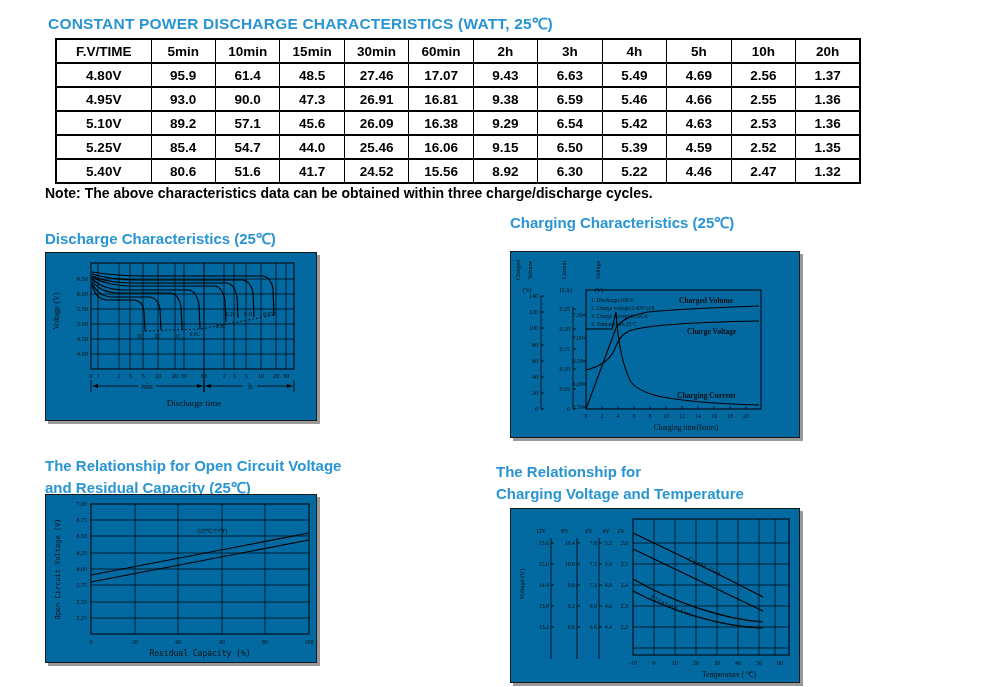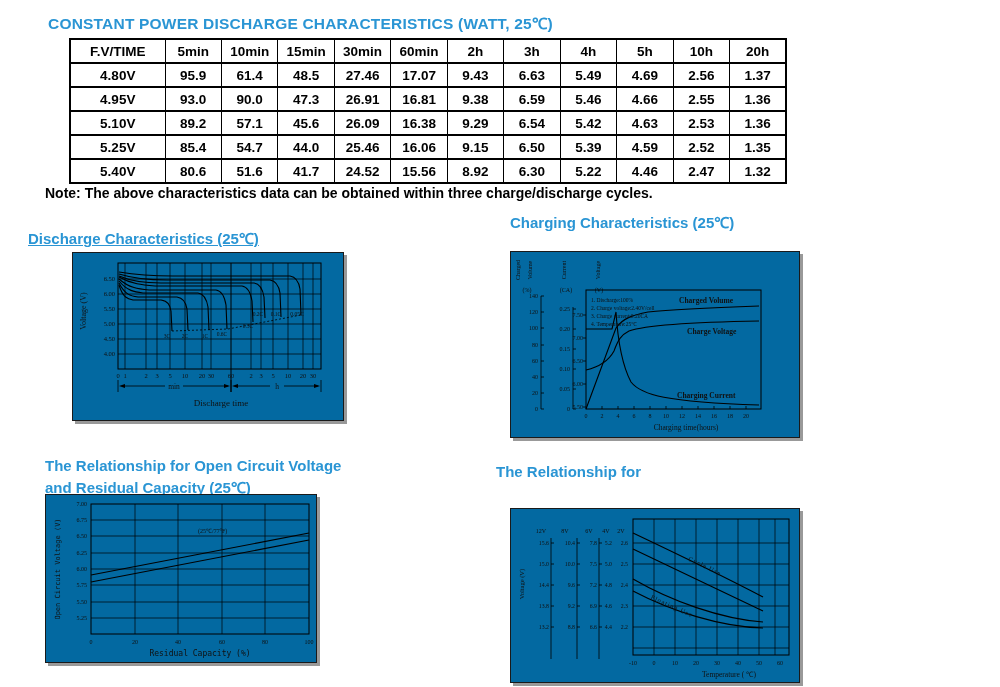--- a/index.html
+++ b/index.html
@@ -1,20 +1,20 @@
 <!DOCTYPE html>
 <html><head>
 <meta charset="utf-8">
 <style>
   html,body{margin:0;padding:0;}
   body{width:1000px;height:687px;background:#ffffff;position:relative;
        font-family:"Liberation Sans",sans-serif;color:#000;overflow:hidden;}
   .page-title{position:absolute;left:48px;top:12px;font-size:15.5px;font-weight:bold;
        color:#2a95d4;letter-spacing:.2px;text-align:right;}
-  .spec-table{position:absolute;left:69px;top:38px;width:718px;border-collapse:collapse;
+  .spec-table{position:absolute;left:55px;top:38px;width:806px;border-collapse:collapse;
        table-layout:fixed;border:2px solid #000;}
   .spec-table td,.spec-table th{border:1px solid #000;border-top-width:2px;border-bottom-width:2px;
        font-size:13.5px;font-weight:bold;text-align:center;height:22px;padding:0;
        font-family:"Liberation Sans",sans-serif;}
   .spec-table col.c0{width:95px;}
   .note{position:absolute;left:45px;top:185px;font-size:14px;font-weight:600;}
   .section-title{position:absolute;color:#2a95d4;font-size:15px;font-weight:600;line-height:22px;}
   .chartbox{position:absolute;background:#0369a1;border:1.5px solid #1a1a1a;box-shadow:3px 3px 0 #999;}
   svg text{fill:#111;font-family:"Liberation Serif",serif;}
   svg .mono{font-family:"DejaVu Sans Mono",monospace;}
@@ -127,31 +127,32 @@
     <td>5.22</td>
     <td>4.46</td>
     <td>2.47</td>
     <td>1.32</td>
   </tr>
 </tbody>
   </table>
 
 <div class="note">Note: The above characteristics data can be obtained within three charge/discharge cycles.</div>
 
-<div class="section-title" style="left:28px;top:228px;text-decoration:underline;">Discharge Characteristics (25℃)</div>
+<div class="section-title" style="left:45px;top:228px;">Discharge Characteristics (25℃)</div>
 <div class="section-title" style="left:510px;top:212px;">Charging Characteristics (25℃)</div>
 <div class="section-title" style="left:45px;top:455px;">
   <div>The Relationship for Open Circuit Voltage</div>
   <div>and Residual Capacity (25℃)</div>
 </div>
 <div class="section-title" style="left:496px;top:461px;">
   <div>The Relationship for</div>
-</div>
-
-<div class="chartbox" style="left:45px;top:252px;width:270px;height:167px;margin-left:27px;">
+  <div>Charging Voltage and Temperature</div>
+</div>
+
+<div class="chartbox" style="left:45px;top:252px;width:270px;height:167px;">
 <svg width="270" height="167" viewBox="0 0 270 167">
   <g>
     <rect class="ax" x="45" y="10" width="203" height="106"></rect>
     <path class="grid" d="M45,26H248 M45,41H248 M45,56H248 M45,71H248 M45,86H248 M45,101H248"></path>
     <path class="grid" d="M52,10V116 M73,10V116 M84,10V116 M97,10V116 M112,10V116 M129,10V116 M138,10V116 M178,10V116 M188,10V116 M200,10V116 M215,10V116 M230,10V116 M240,10V116"></path>
     <path class="ax" d="M158,10V139"></path>
   </g>
   <text x="13" y="58" font-size="8" text-anchor="middle" transform="rotate(-90 13 58)">Voltage (V)</text>
   <g font-size="6.5" text-anchor="end">
     <text x="42" y="28">6.50</text>

